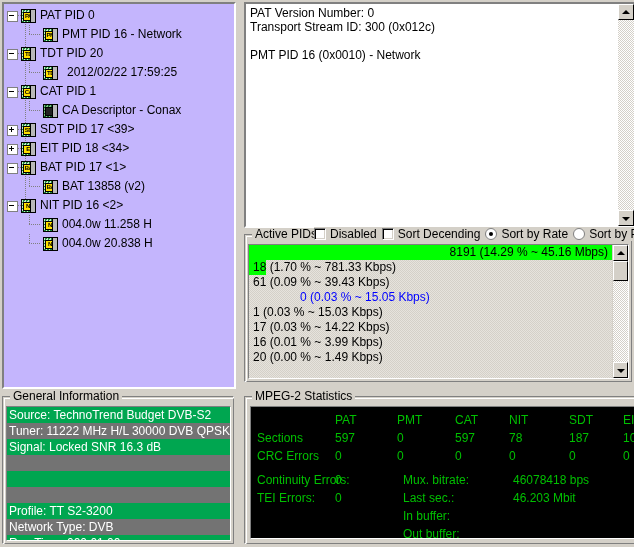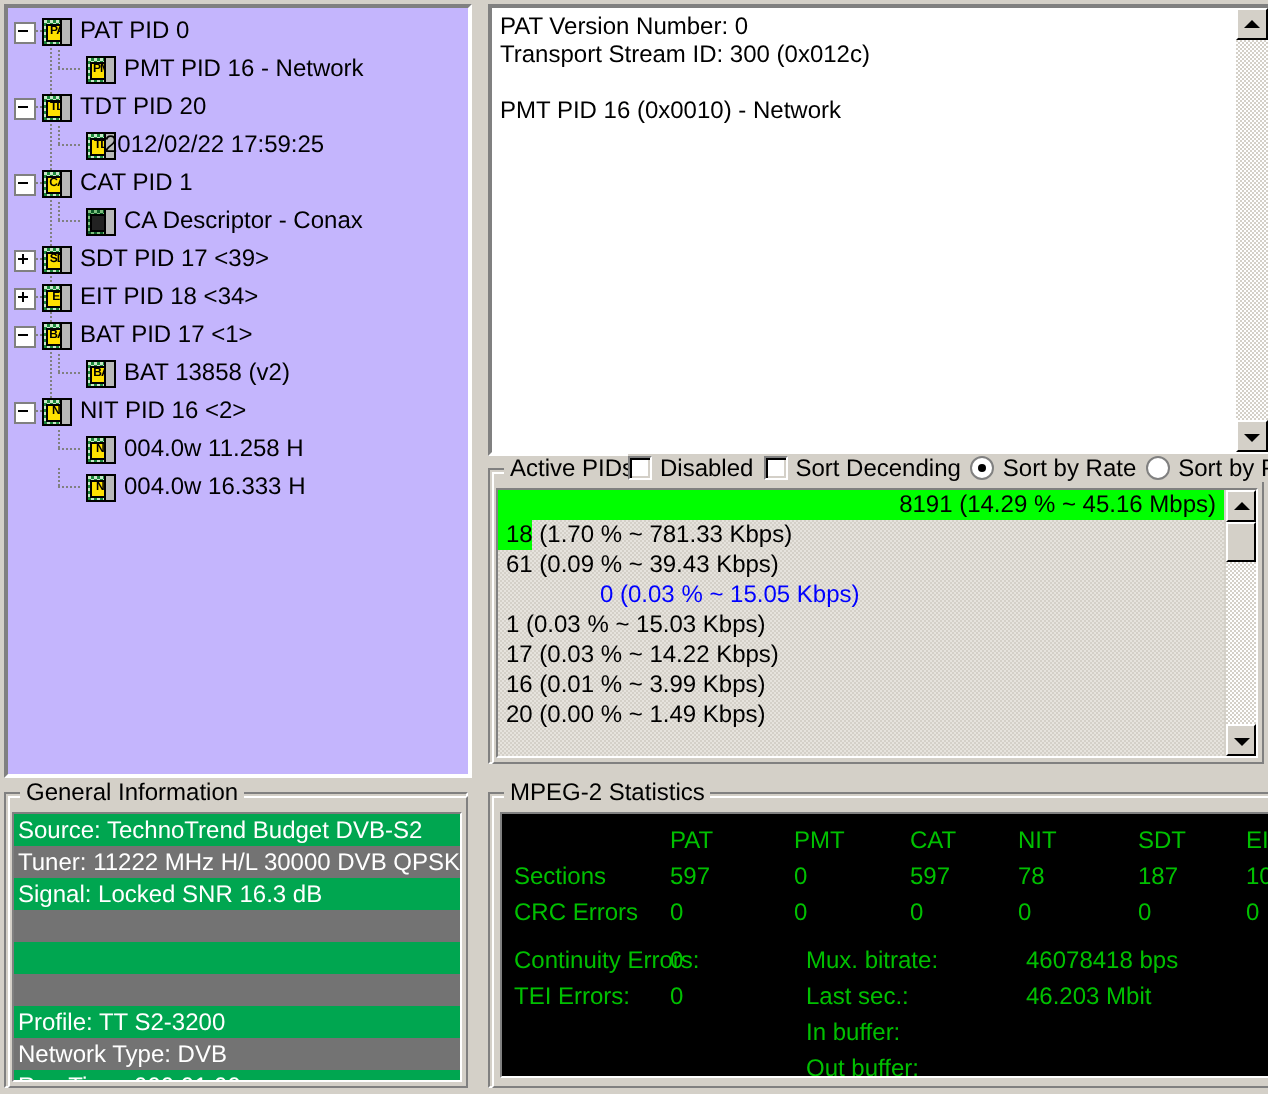--- a/index.html
+++ b/index.html
@@ -193,21 +193,21 @@
           <span class="lbl" style="position: absolute; left: 36px;">TDT PID 20</span>
         </div>
         <div class="node" style="top: 0px;">
           <div class="vline" style="left: 25px; top: 0px; height: 10px;"></div>
           <div class="hline" style="left: 25px; top: 9px; width: 12px;"></div>
           <div class="ico" style="left: 39px;">
             <div class="sheet"></div>
             <div class="tag">TD</div>
             <div class="fold"></div>
           </div>
-          <span class="lbl" style="position: absolute; left: 48px;">2012/02/22 17:59:25</span>
+          <span class="lbl" style="position: absolute; left: 63px;">2012/02/22 17:59:25</span>
         </div>
         <div class="node" style="top: 0px;">
           <div class="tgl" style="left: 3px;"></div>
           <div class="hline" style="left: 14px; top: 9px; width: 4px;"></div>
           <div class="ico" style="left: 17px;">
             <div class="sheet"></div>
             <div class="tag">CA</div>
             <div class="fold"></div>
           </div>
           <span class="lbl" style="position: absolute; left: 36px;">CAT PID 1</span>
@@ -283,21 +283,21 @@
           <span class="lbl" style="position: absolute; left: 58px;">004.0w 11.258 H</span>
         </div>
         <div class="node" style="top: 0px;">
           <div class="vline" style="left: 25px; top: 0px; height: 10px;"></div>
           <div class="hline" style="left: 25px; top: 9px; width: 12px;"></div>
           <div class="ico" style="left: 39px;">
             <div class="sheet"></div>
             <div class="tag">NI</div>
             <div class="fold"></div>
           </div>
-          <span class="lbl" style="position: absolute; left: 58px;">004.0w 16.333 H</span>
+          <span class="lbl" style="position: absolute; left: 58px;">004.0w 20.838 H</span>
         </div>
       </div>
   </div>
 
   <div id="detail-box">
     <div id="detail-text">PAT Version Number: 0
 Transport Stream ID: 300 (0x012c)
 
 PMT PID 16 (0x0010) - Network</div>
     <div class="vsb">

